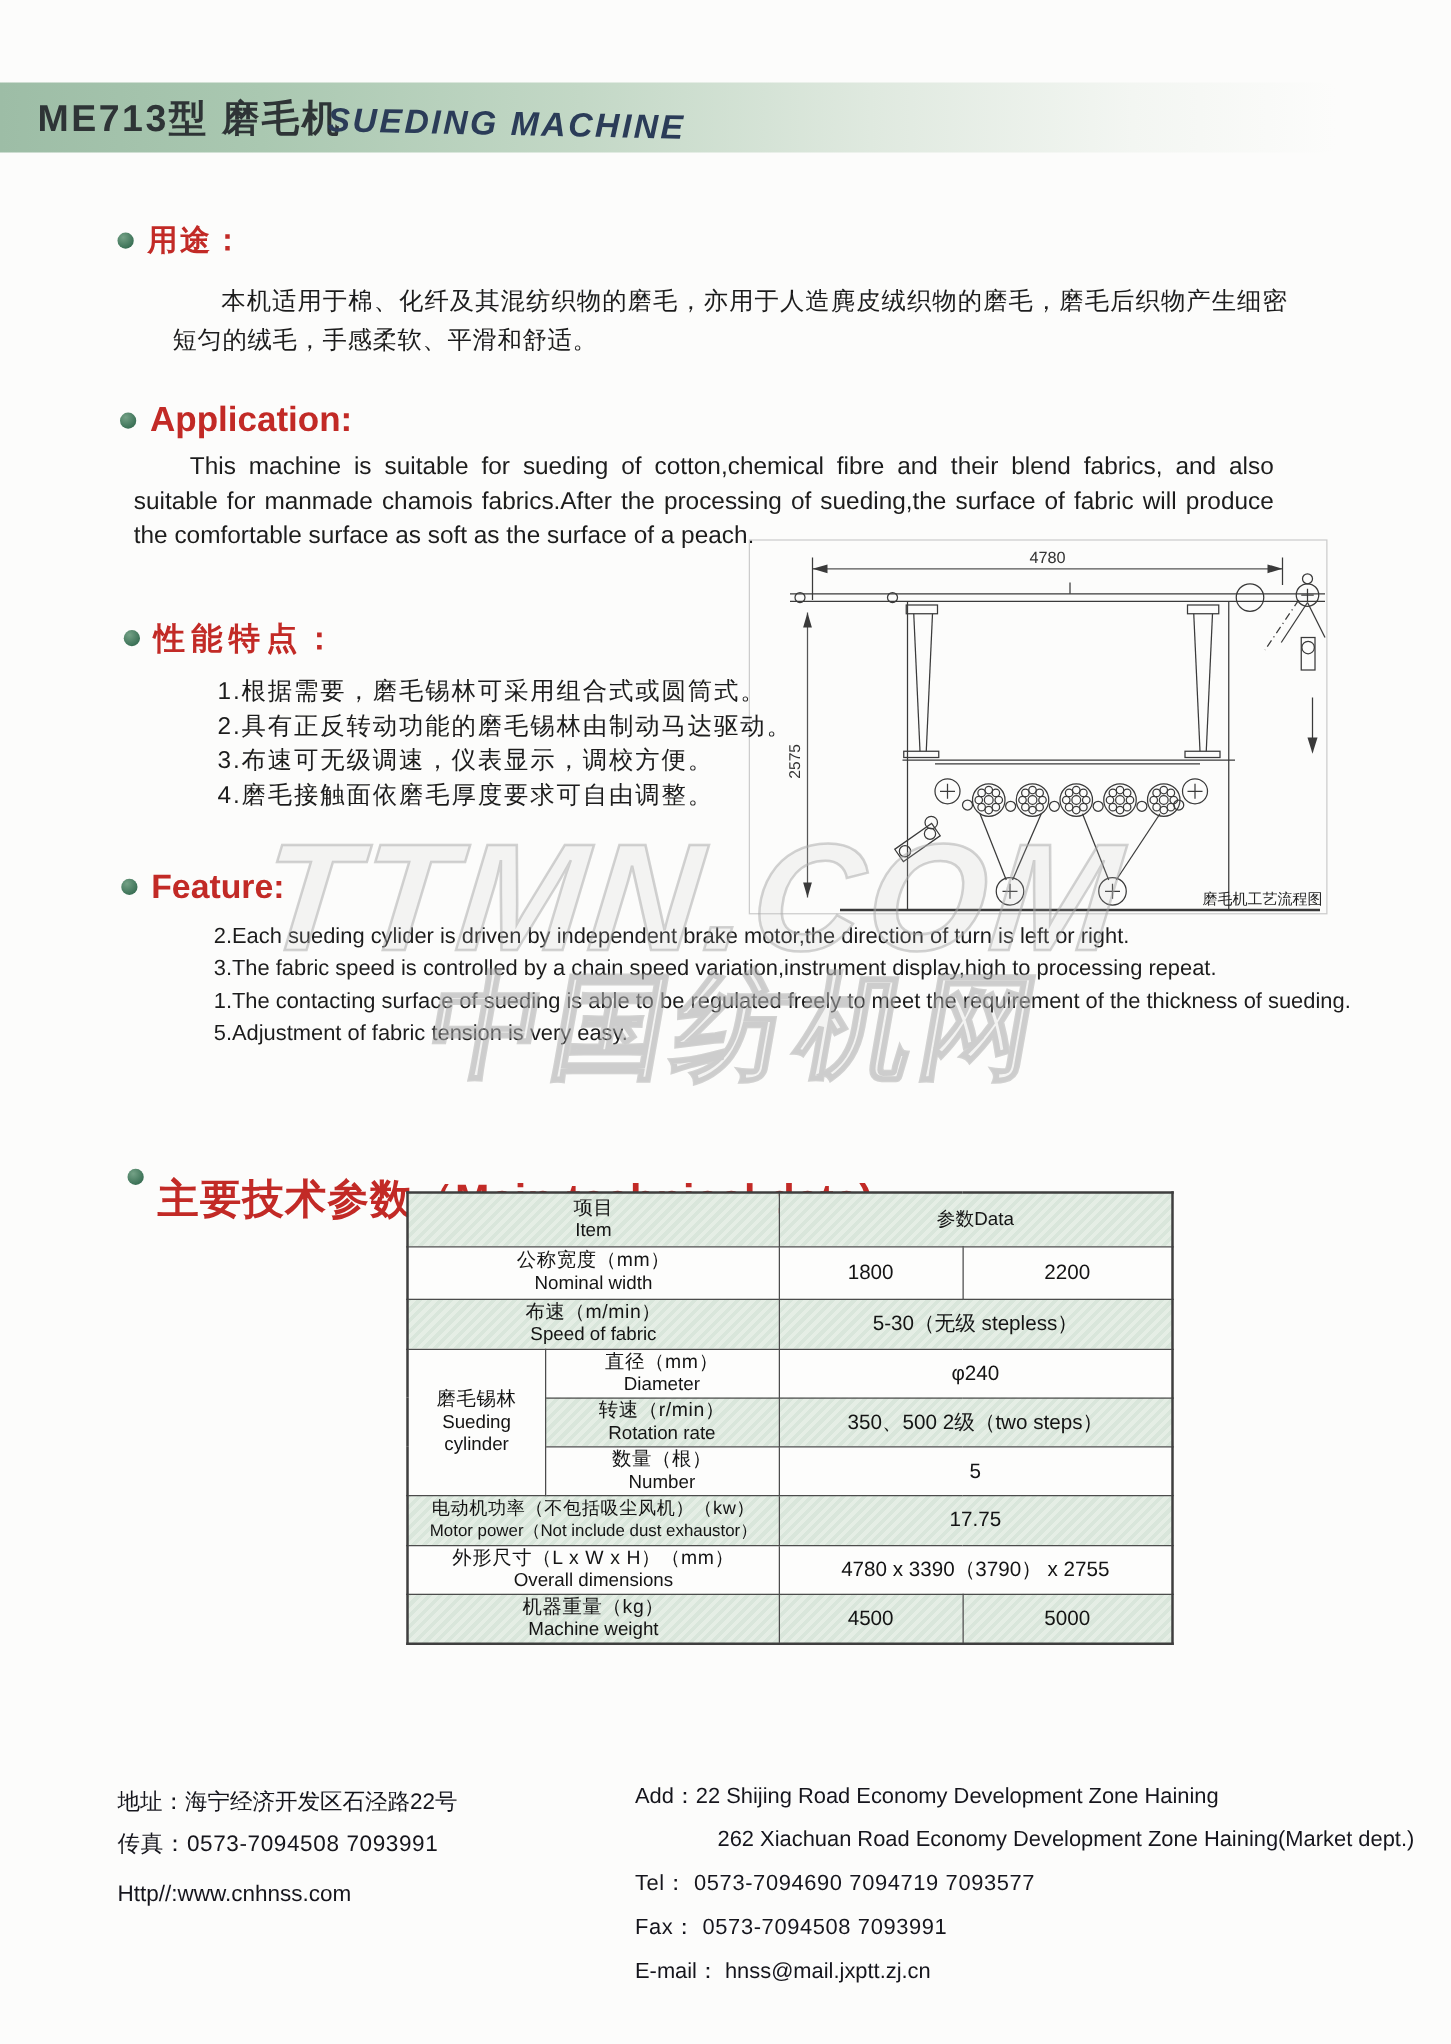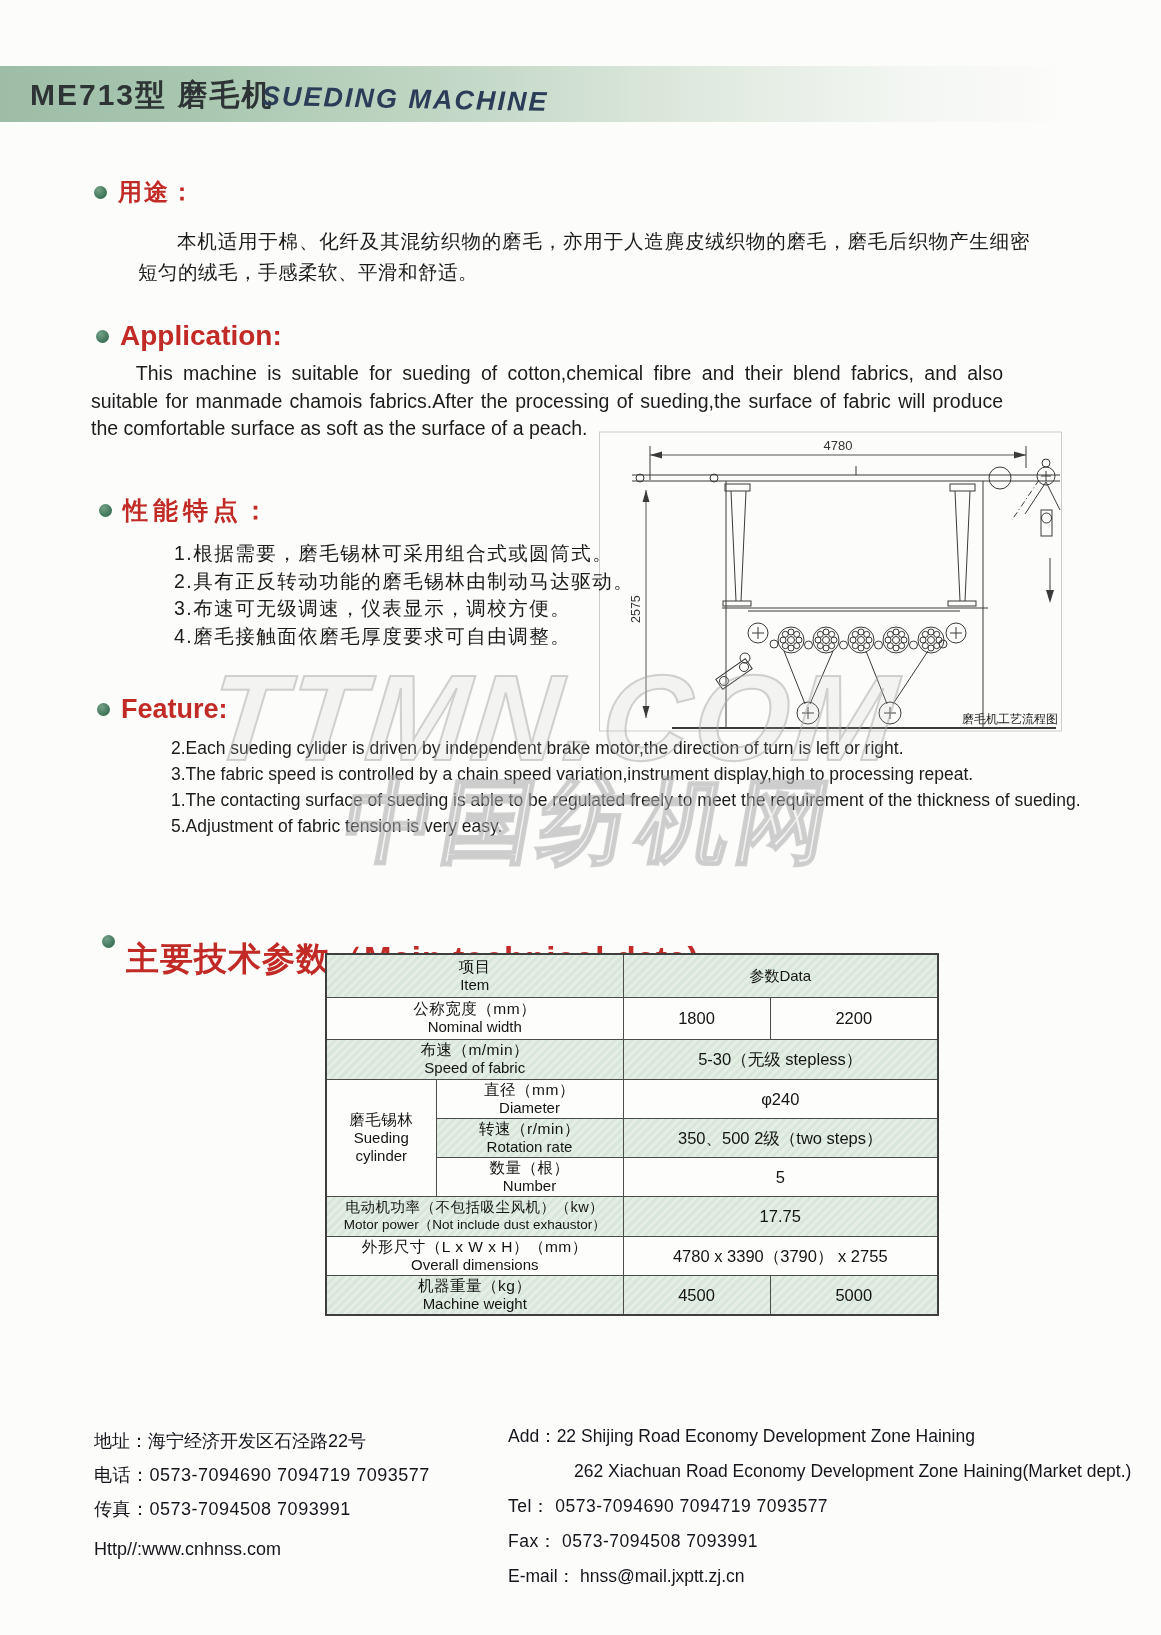--- a/index.html
+++ b/index.html
@@ -27,21 +27,21 @@
        background:radial-gradient(circle at 35% 30%, #74a186, #3c7257 70%, #2d5a44);}
   .red{color:#c22a26; font-weight:bold;}
   .h-usage{font-size:24px; letter-spacing:2px;}
   .h-app{font-size:28px;}
   .h-perf{font-size:25px; letter-spacing:5px;}
   .h-feat{font-size:27px;}
   .h-tech{font-size:33px; letter-spacing:1px;margin-top:36px;}
   
   .para{position:absolute; text-align:justify;}
   .p-usage{left:138px; top:226px; width:892px; font-size:19.5px; line-height:31px; text-indent:2em; letter-spacing:0.5px;}
-  .p-app{left:91px; top:360px; width:912px; font-size:19.5px; line-height:27.5px; text-indent:2.3em;}
+  .p-app{left:107px; top:360px; width:912px; font-size:19.5px; line-height:27.5px; text-indent:2.3em;}
   .list{position:absolute; list-style:none; margin:0; padding:0;}
   .l-perf{left:174px; top:540px; font-size:19.5px; line-height:27.5px; letter-spacing:1.5px;}
   .l-feat{left:171px; top:735px; font-size:17.5px; line-height:26px; white-space:nowrap;}
   
   .diagram{position:absolute; left:598px; top:418px; width:465px; height:316px;}
   .diagram svg{display:block;}
   
   .wm{position:absolute; z-index:6; pointer-events:none; font-weight:800;
       color:rgba(200,200,200,0.16); -webkit-text-stroke:2px rgba(168,168,168,0.50);}
   .wm1{left:210px; top:648px; font-size:122px; font-style:italic; letter-spacing:4px; transform:skewX(-6deg);}
@@ -351,21 +351,20 @@
       <td class="val">5000</td>
     </tr>
   </tbody>
     </table>
 
   <div class="foot f-left">
     <div class="addr-row">
       <span class="addr-label">地址：</span>
       <span>海宁经济开发区石泾路22号</span>
     </div>
-    <div class="num">电话：0573-7094690 7094719 7093577</div>
     <div class="num">传真：0573-7094508 7093991</div>
     <div class="weblink">Http//:www.cnhnss.com</div>
   </div>
 
   <div class="foot f-right">
     <div class="addr-row">
       <span class="addr-label">Add：</span>
       <span>22 Shijing Road Economy Development Zone Haining</span>
     </div>
     <div class="indent-en">262 Xiachuan Road Economy Development Zone Haining(Market dept.)</div>

